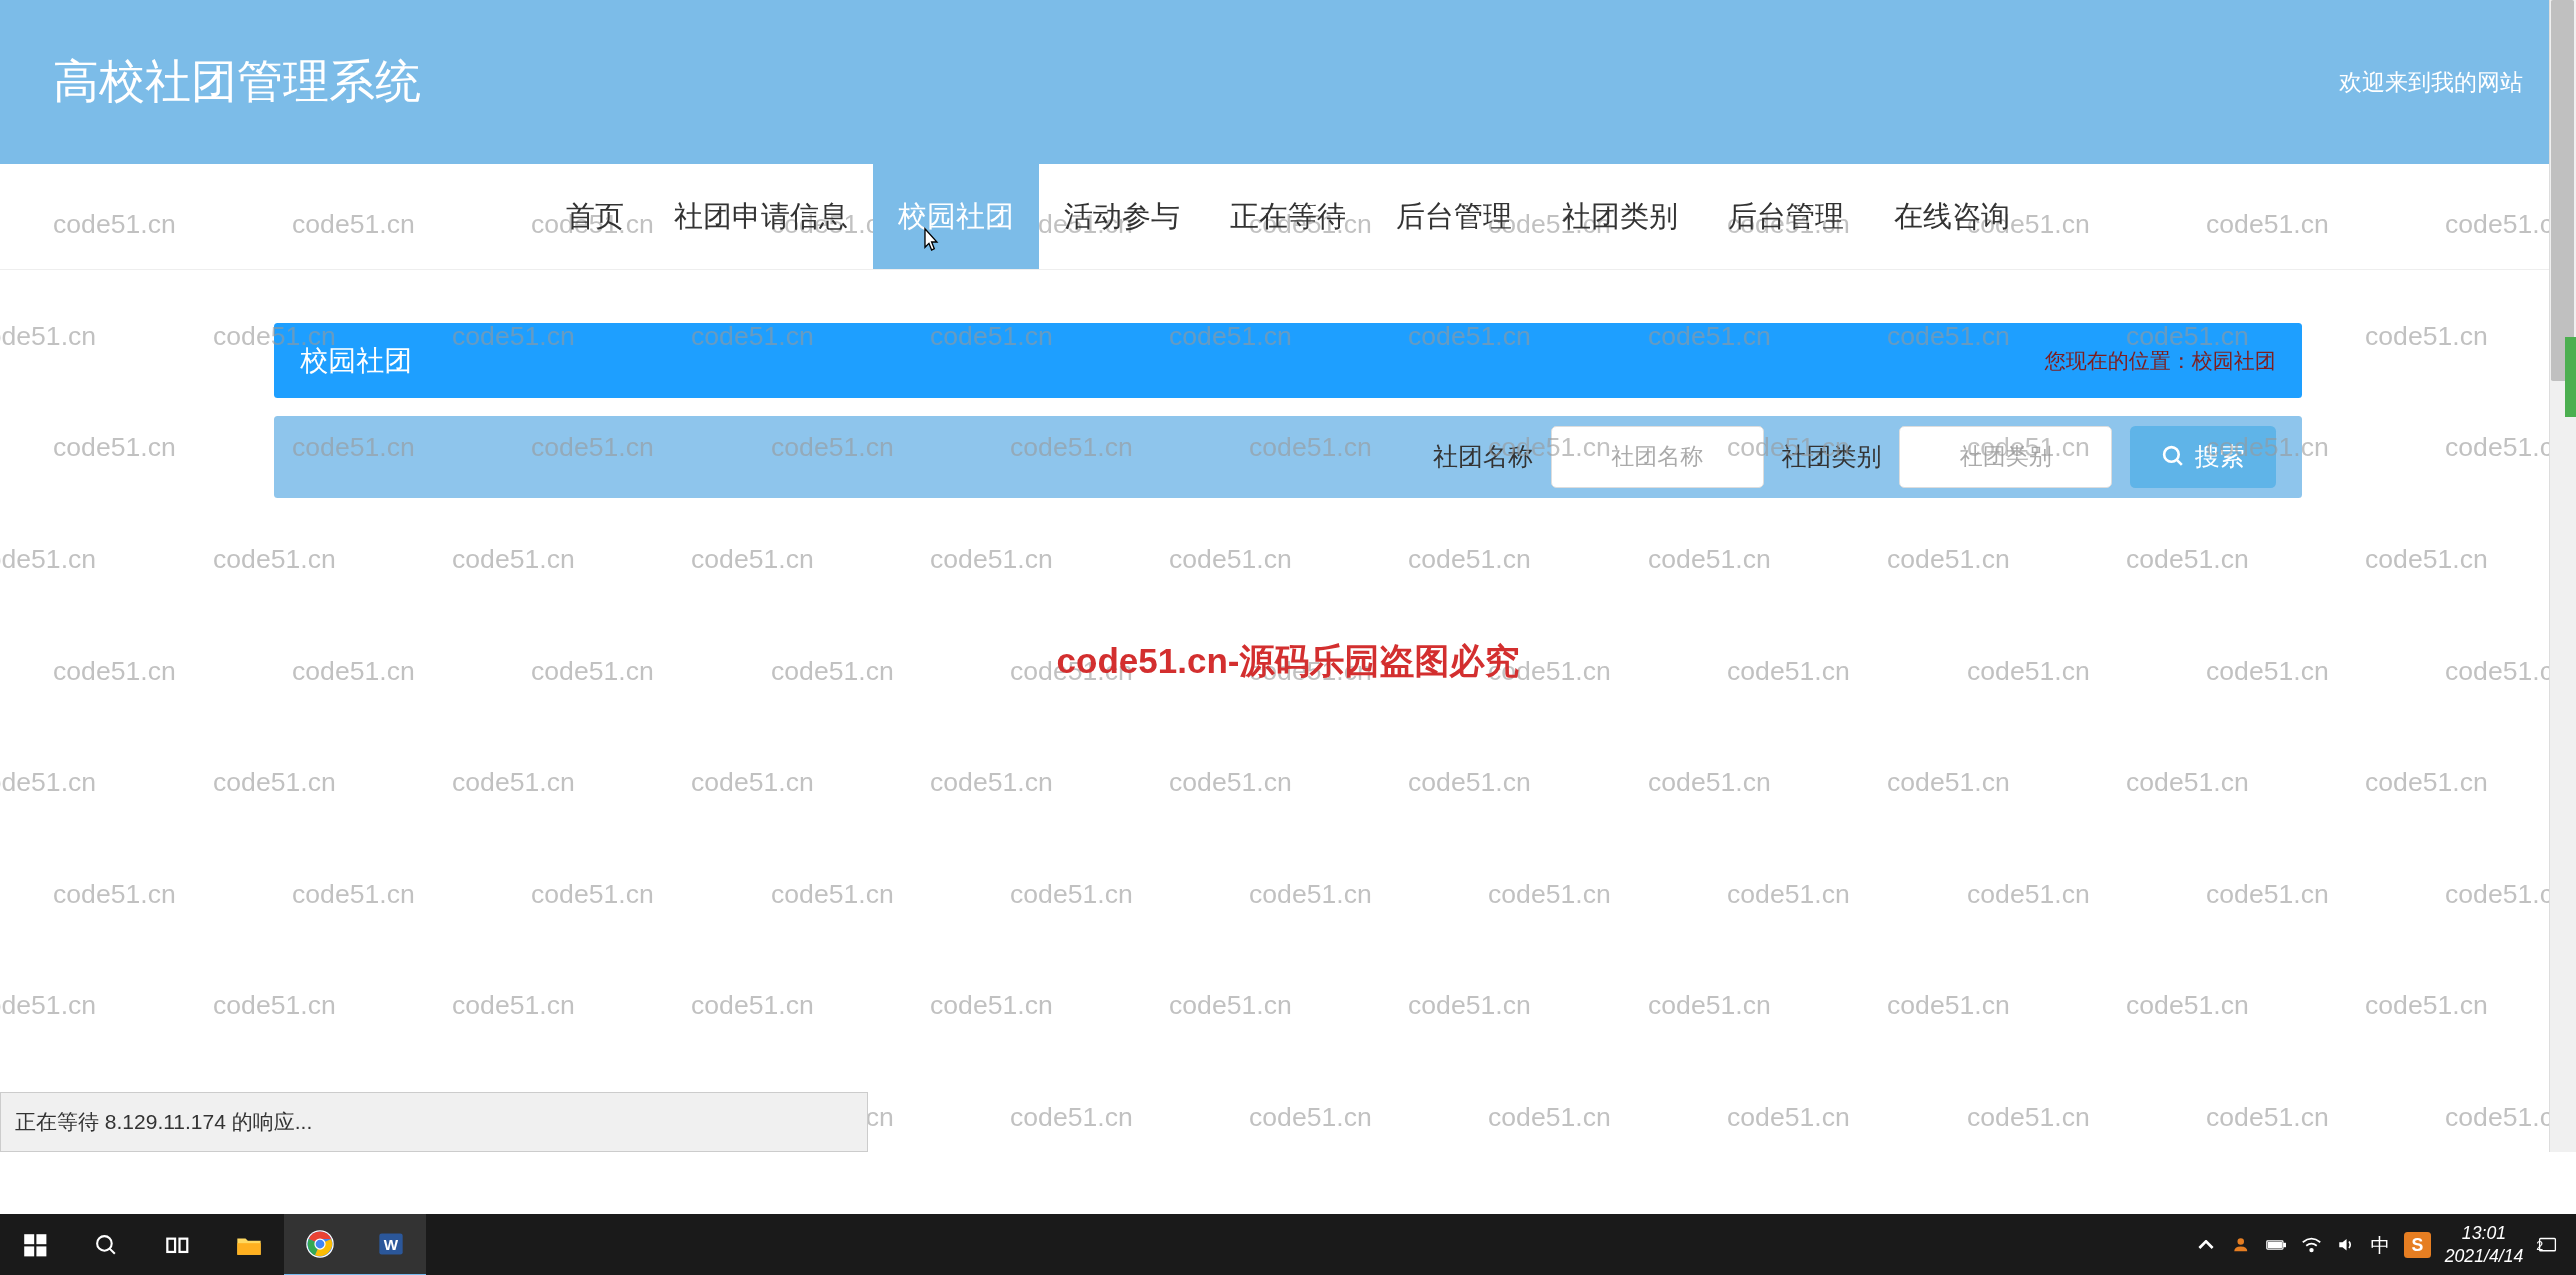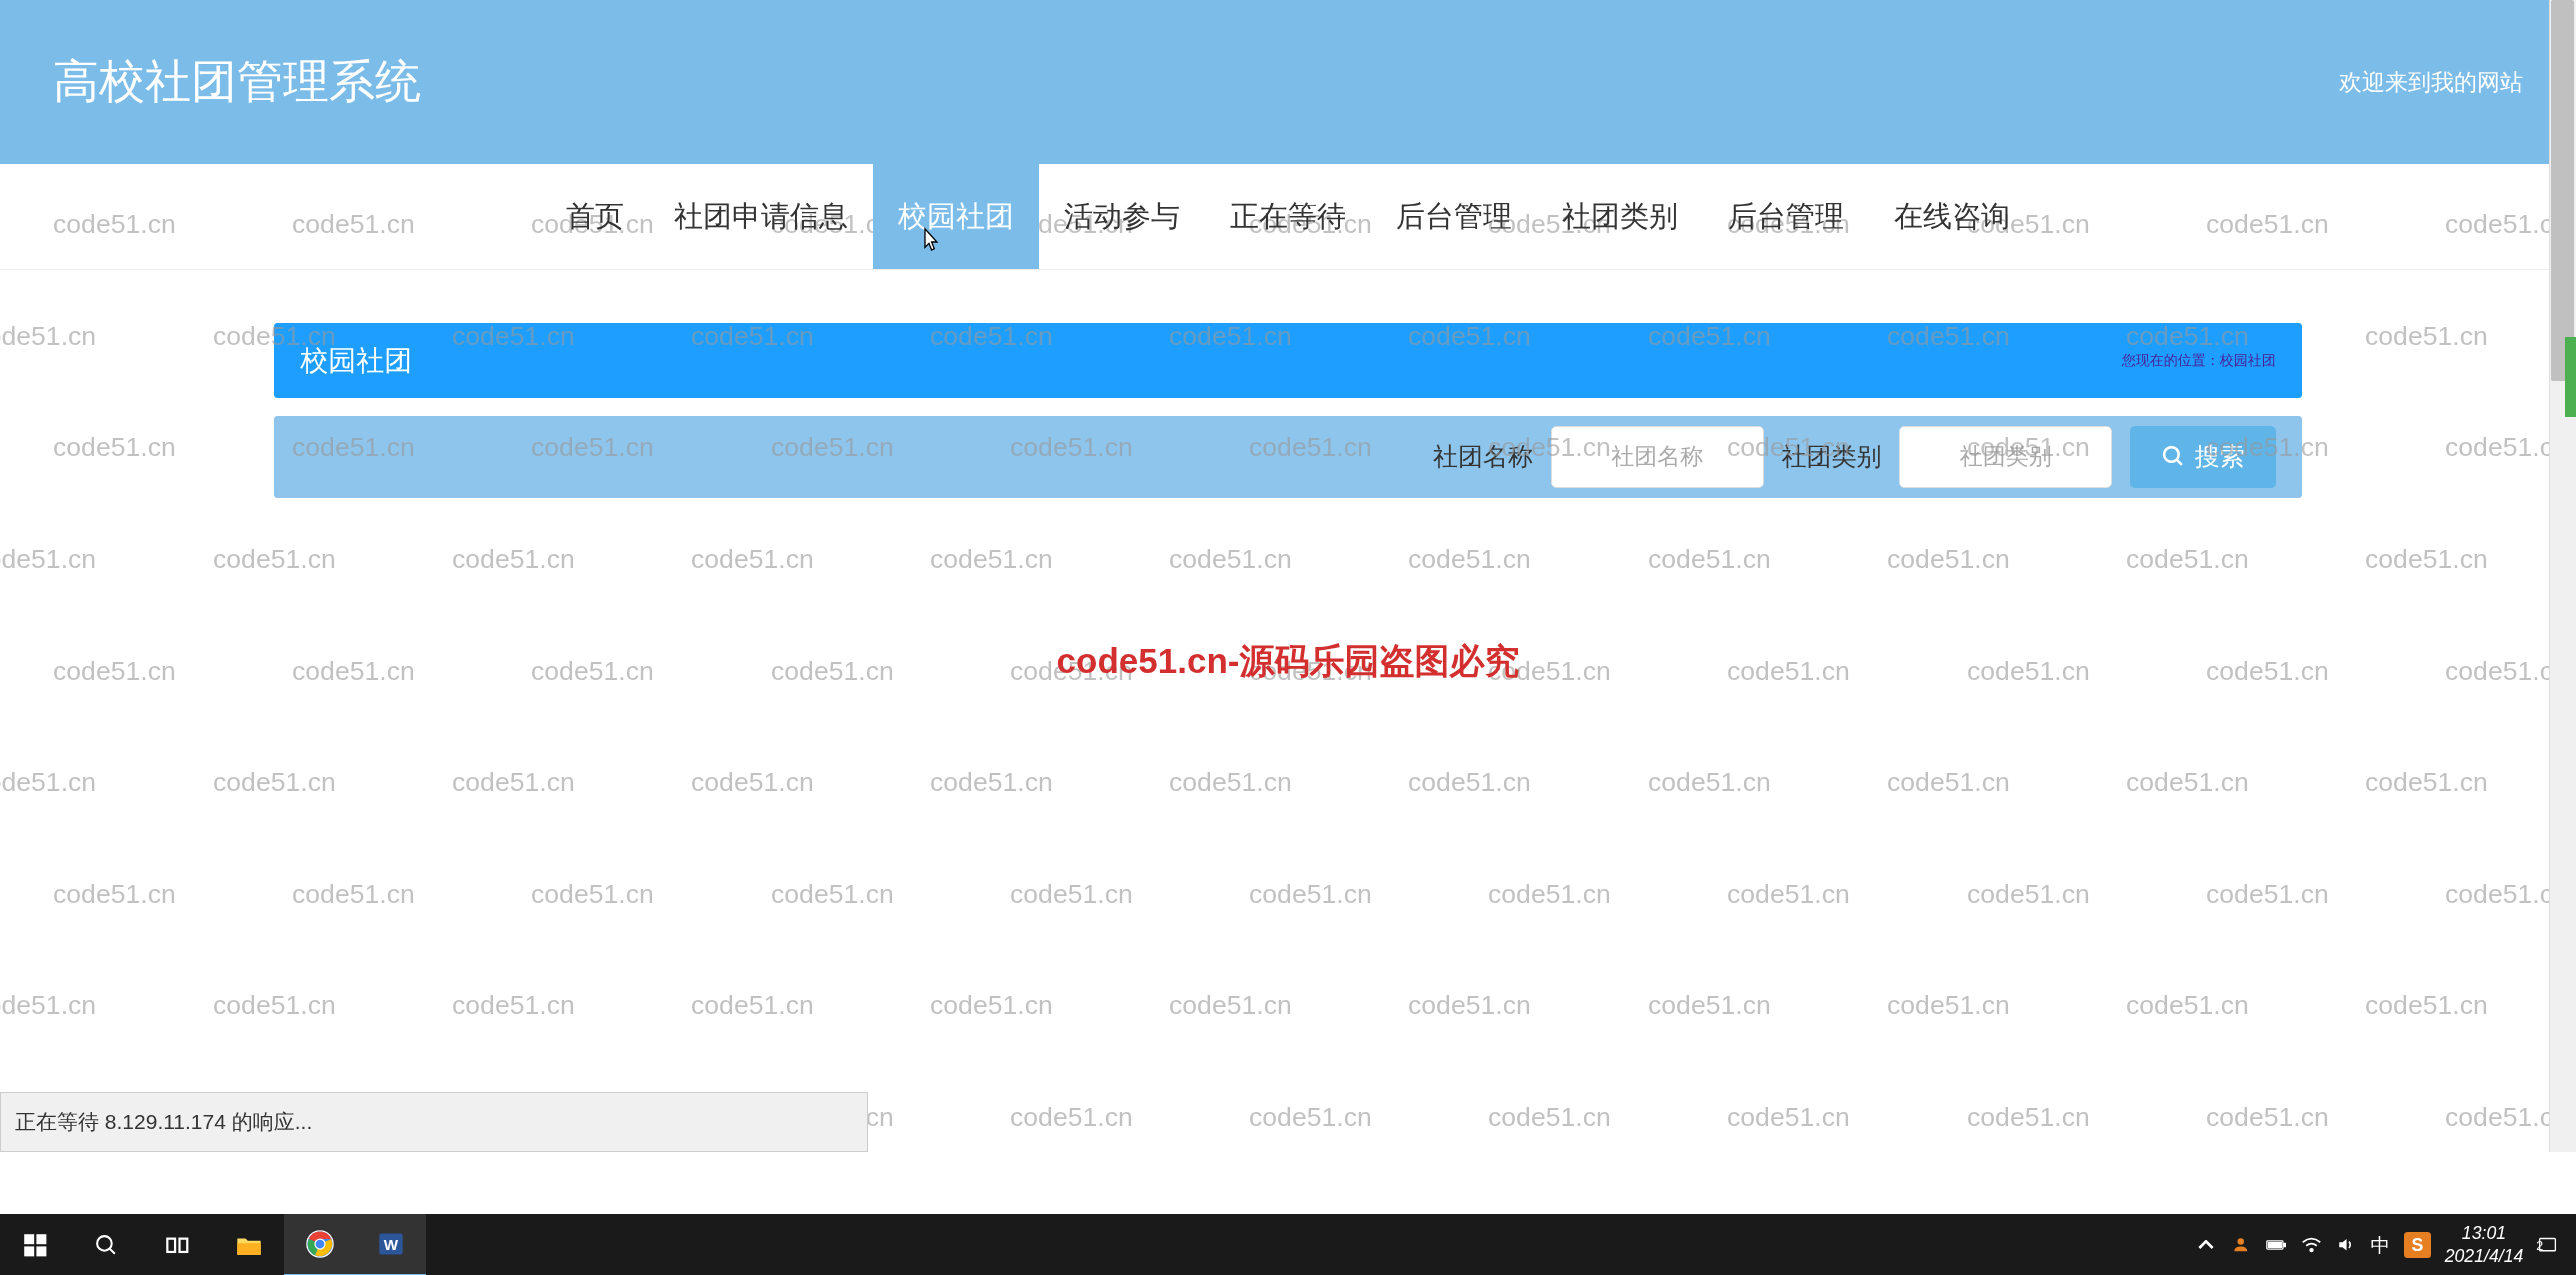--- a/index.html
+++ b/index.html
@@ -112,22 +112,22 @@
       padding: 0 26.6px;
       border-radius: 3.5px;
     }
     
     .breadcrumb-title {
       color: #ffffff;
       font-size: 28px;
     }
     
     .breadcrumb-path {
-      color: #4c1d95;
-      font-size: 14px;
+      color: #7f1d1d;
+      font-size: 21px;
     }
     
     .search-bar {
       background: #8ec5ec;
       height: 82px;
       margin-top: 17.7px;
       display: flex;
       justify-content: flex-end;
       align-items: center;
       padding: 0 26.6px;

